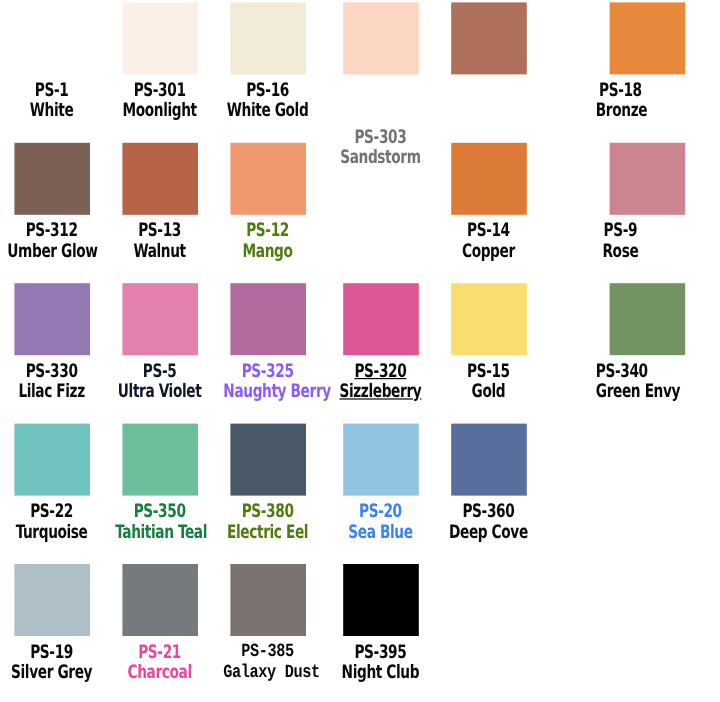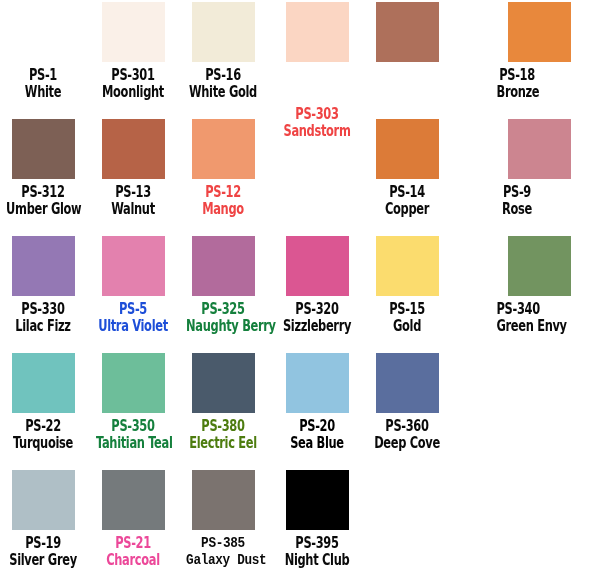--- a/index.html
+++ b/index.html
@@ -91,21 +91,21 @@
     </div>
     <div class="swatch-cell col-2 row-0">
       <div class="swatch-chip" style="background: rgb(242, 235, 216);"></div>
       <div class="swatch-labels" style="color: rgb(10, 10, 10);">
         <span class="swatch-code">PS-16</span>
         <span class="swatch-name">White Gold</span>
       </div>
     </div>
     <div class="swatch-cell col-3 row-0">
       <div class="swatch-chip" style="background: rgb(251, 214, 195);"></div>
-      <div class="swatch-labels" style="color: #ef4444; margin-top: 44px;">
+      <div class="swatch-labels" style="color: #737373; margin-top: 44px;">
         <span class="swatch-code">PS-303</span>
         <span class="swatch-name">Sandstorm</span>
       </div>
     </div>
     <div class="swatch-cell col-4 row-0">
       <div class="swatch-chip" style="background: rgb(174, 112, 91);"></div>
     </div>
     <div class="swatch-cell col-5 row-0">
       <div class="swatch-chip" style="background: rgb(232, 136, 60);"></div>
       <div class="swatch-labels" style="color: rgb(10, 10, 10);">
@@ -122,21 +122,21 @@
     </div>
     <div class="swatch-cell col-1 row-1">
       <div class="swatch-chip" style="background: rgb(182, 99, 71);"></div>
       <div class="swatch-labels" style="color: rgb(10, 10, 10);">
         <span class="swatch-code">PS-13</span>
         <span class="swatch-name">Walnut</span>
       </div>
     </div>
     <div class="swatch-cell col-2 row-1">
       <div class="swatch-chip" style="background: rgb(240, 153, 110);"></div>
-      <div class="swatch-labels" style="color: #ef4444;">
+      <div class="swatch-labels" style="color: #4d7c0f;">
         <span class="swatch-code">PS-12</span>
         <span class="swatch-name">Mango</span>
       </div>
     </div>
     <div class="swatch-cell col-4 row-1">
       <div class="swatch-chip" style="background: rgb(220, 123, 56);"></div>
       <div class="swatch-labels" style="color: rgb(10, 10, 10);">
         <span class="swatch-code">PS-14</span>
         <span class="swatch-name">Copper</span>
       </div>
@@ -150,35 +150,35 @@
     </div>
     <div class="swatch-cell col-0 row-2">
       <div class="swatch-chip" style="background: rgb(148, 120, 180);"></div>
       <div class="swatch-labels" style="color: rgb(10, 10, 10);">
         <span class="swatch-code">PS-330</span>
         <span class="swatch-name">Lilac Fizz</span>
       </div>
     </div>
     <div class="swatch-cell col-1 row-2">
       <div class="swatch-chip" style="background: rgb(227, 129, 174);"></div>
-      <div class="swatch-labels" style="color: #1d4ed8;">
+      <div class="swatch-labels" style="color: #0f172a;">
         <span class="swatch-code">PS-5</span>
         <span class="swatch-name">Ultra Violet</span>
       </div>
     </div>
     <div class="swatch-cell col-2 row-2">
       <div class="swatch-chip" style="background: rgb(178, 107, 156);"></div>
-      <div class="swatch-labels" style="color: #15803d;">
+      <div class="swatch-labels" style="color: #8b5cf6;">
         <span class="swatch-code">PS-325</span>
         <span class="swatch-name">Naughty Berry</span>
       </div>
     </div>
     <div class="swatch-cell col-3 row-2">
       <div class="swatch-chip" style="background: rgb(219, 86, 146);"></div>
-      <div class="swatch-labels" style="color: rgb(10, 10, 10);">
+      <div class="swatch-labels" style="color: rgb(10, 10, 10); text-decoration: underline;">
         <span class="swatch-code">PS-320</span>
         <span class="swatch-name">Sizzleberry</span>
       </div>
     </div>
     <div class="swatch-cell col-4 row-2">
       <div class="swatch-chip" style="background: rgb(251, 220, 110);"></div>
       <div class="swatch-labels" style="color: rgb(10, 10, 10);">
         <span class="swatch-code">PS-15</span>
         <span class="swatch-name">Gold</span>
       </div>
@@ -206,21 +206,21 @@
     </div>
     <div class="swatch-cell col-2 row-3">
       <div class="swatch-chip" style="background: rgb(74, 90, 107);"></div>
       <div class="swatch-labels" style="color: #4d7c0f;">
         <span class="swatch-code">PS-380</span>
         <span class="swatch-name">Electric Eel</span>
       </div>
     </div>
     <div class="swatch-cell col-3 row-3">
       <div class="swatch-chip" style="background: rgb(145, 196, 224);"></div>
-      <div class="swatch-labels" style="color: #000000;">
+      <div class="swatch-labels" style="color: #3b82f6;">
         <span class="swatch-code">PS-20</span>
         <span class="swatch-name">Sea Blue</span>
       </div>
     </div>
     <div class="swatch-cell col-4 row-3">
       <div class="swatch-chip" style="background: rgb(90, 110, 158);"></div>
       <div class="swatch-labels" style="color: rgb(10, 10, 10);">
         <span class="swatch-code">PS-360</span>
         <span class="swatch-name">Deep Cove</span>
       </div>

